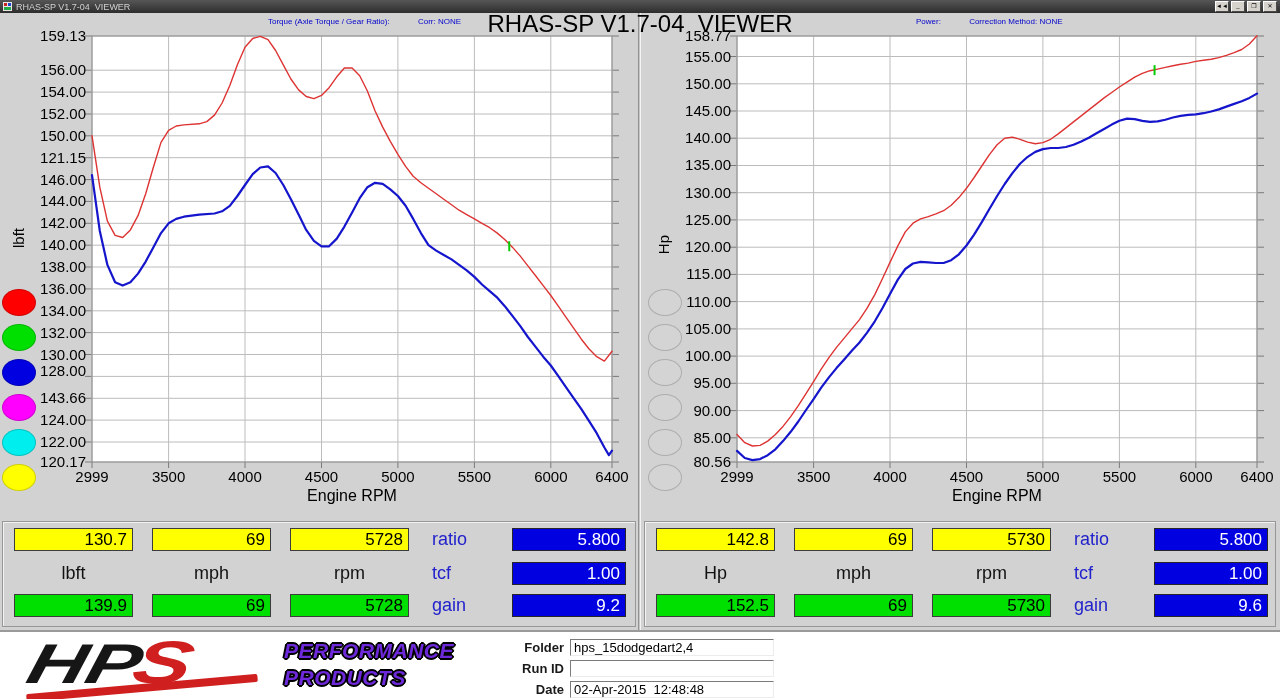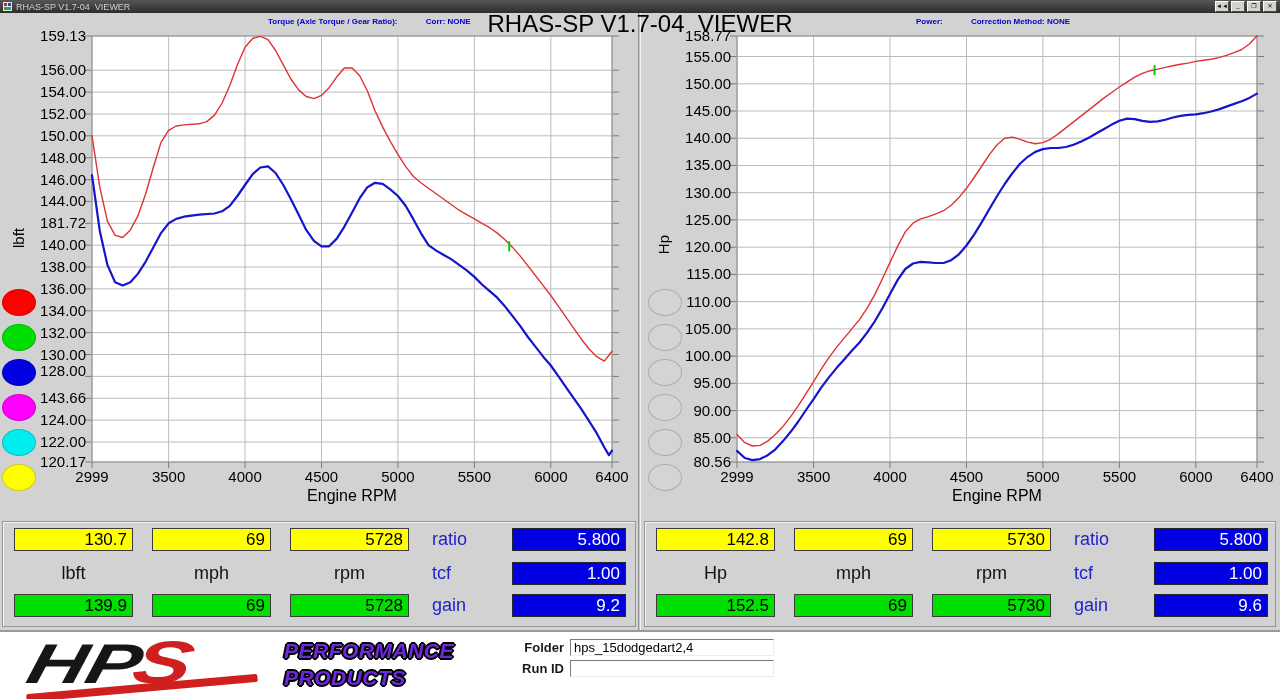--- a/index.html
+++ b/index.html
@@ -21,21 +21,21 @@
   .client{position:relative;width:1280px;height:686px;}
   .big-title{position:absolute;top:-1px;left:0;width:1280px;text-align:center;
              font-size:24px;line-height:24px;color:#000;z-index:40;pointer-events:none;}
   .cols{position:absolute;top:0;left:0;height:617px;display:flex;}
   .col{position:relative;height:617px;}
   .col-left{width:638px;}
   .col-right{width:639px;}
   .divider{width:3px;height:617px;background:#c6c6c6;border-left:1px solid #929292;
            border-right:1px solid #f4f4f4;box-sizing:border-box;}
 
-  .chart-caption{position:absolute;top:4px;font-size:8px;font-weight:bold;color:#0000cc;z-index:41;text-align:right;}
+  .chart-caption{position:absolute;top:4px;font-size:8px;font-weight:normal;color:#0000cc;z-index:41;text-align:right;}
   .chart-caption .cap2{margin-left:26px;}
 
   .plot{position:absolute;top:23px;background:#fff;overflow:visible;}
   .yticks{position:absolute;top:23px;left:0;height:426px;z-index:1;}
   .ytick{position:absolute;right:2px;font-size:15px;color:#000;line-height:18px;}
   .yticks-left{width:88px;}
   .yticks-right{width:92px;}
   .xticks{position:absolute;width:520px;height:18px;top:455px;text-decoration:underline;}
   .xtick{position:absolute;font-size:15px;transform:translateX(-50%);white-space:nowrap;}
   .xlabel{position:absolute;top:474px;width:520px;text-align:center;font-size:16px;}
@@ -121,24 +121,24 @@
         <span>Torque (Axle Torque / Gear Ratio):</span>
         <span class="cap2">Corr: NONE</span>
       </div>
       <div class="ylabel" style="left:10px;top:215px">lbft</div>
       <div class="yticks yticks-left">
           <span class="ytick" style="top: -9px;">159.13</span>
           <span class="ytick" style="top: 25.2243px;">156.00</span>
           <span class="ytick" style="top: 47.0929px;">154.00</span>
           <span class="ytick" style="top: 68.9615px;">152.00</span>
           <span class="ytick" style="top: 90.8301px;">150.00</span>
-          <span class="ytick" style="top: 112.699px;">148.00</span>
+          <span class="ytick" style="top: 112.699px;">121.15</span>
           <span class="ytick" style="top: 134.567px;">146.00</span>
           <span class="ytick" style="top: 156.436px;">144.00</span>
-          <span class="ytick" style="top: 178.304px;">181.72</span>
+          <span class="ytick" style="top: 178.304px;">142.00</span>
           <span class="ytick" style="top: 200.173px;">140.00</span>
           <span class="ytick" style="top: 222.042px;">138.00</span>
           <span class="ytick" style="top: 243.91px;">136.00</span>
           <span class="ytick" style="top: 265.779px;">134.00</span>
           <span class="ytick" style="top: 287.647px;">132.00</span>
           <span class="ytick" style="top: 309.516px;">130.00</span>
           <span class="ytick" style="top: 326px;">128.00</span>
           <span class="ytick" style="top: 353.253px;">143.66</span>
           <span class="ytick" style="top: 375.122px;">124.00</span>
           <span class="ytick" style="top: 396.99px;">122.00</span>
@@ -417,16 +417,20 @@
 
     <div class="fields">
       <div class="field-row">
         <span class="field-label">Folder</span>
         <input class="field-input" type="text" value="hps_15dodgedart2,4" style="">
       </div>
       <div class="field-row">
         <span class="field-label">Run ID</span>
         <input class="field-input" type="text" value="" style="">
       </div>
+      <div class="field-row">
+        <span class="field-label">Date</span>
+        <input class="field-input keep-sp" type="text" value="02-Apr-2015  12:48:48" style="">
+      </div>
     </div>
 
   </div>
 </div>
 
 </body></html>

